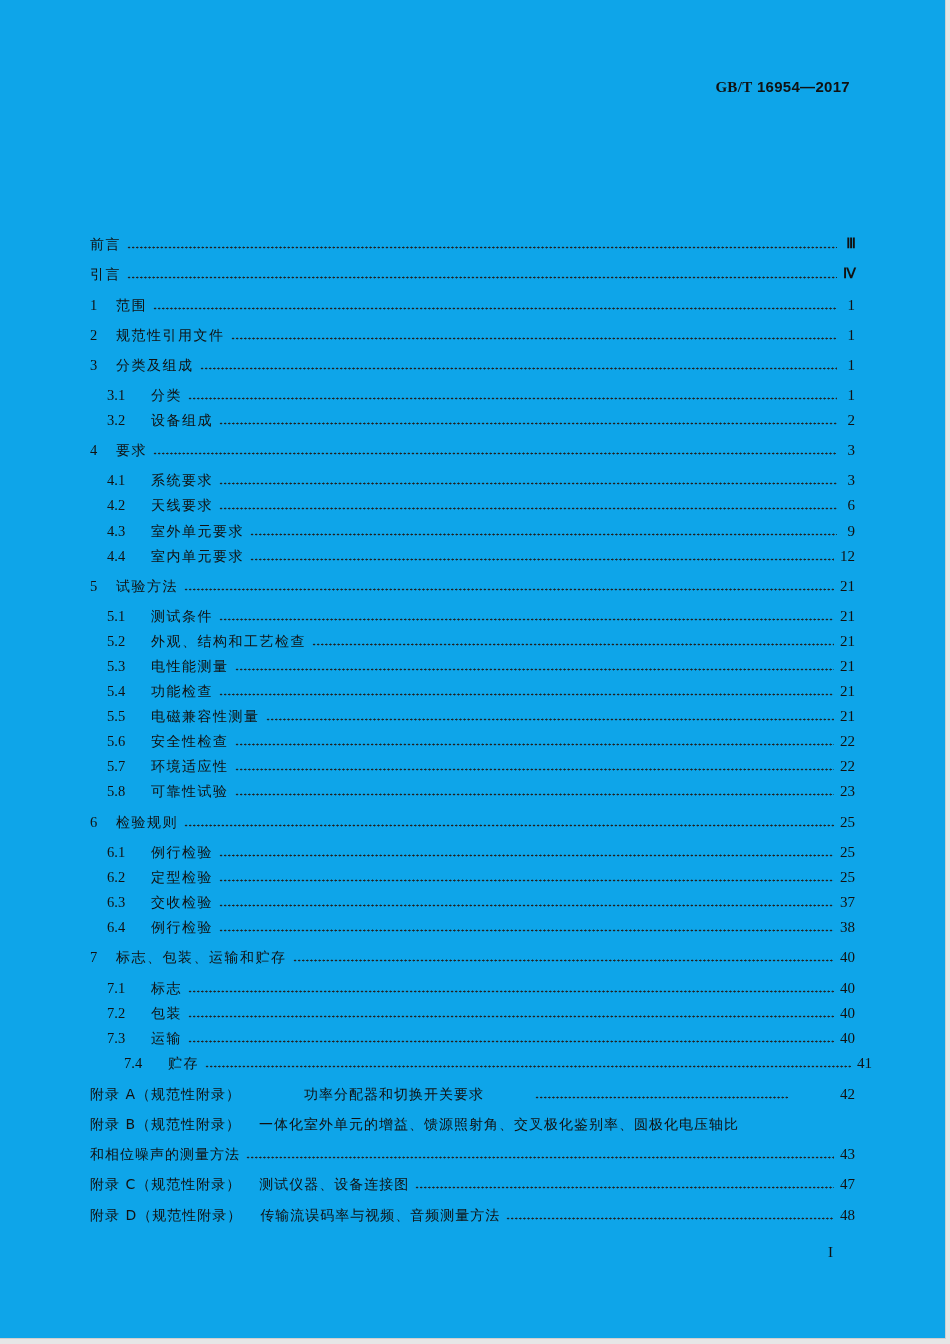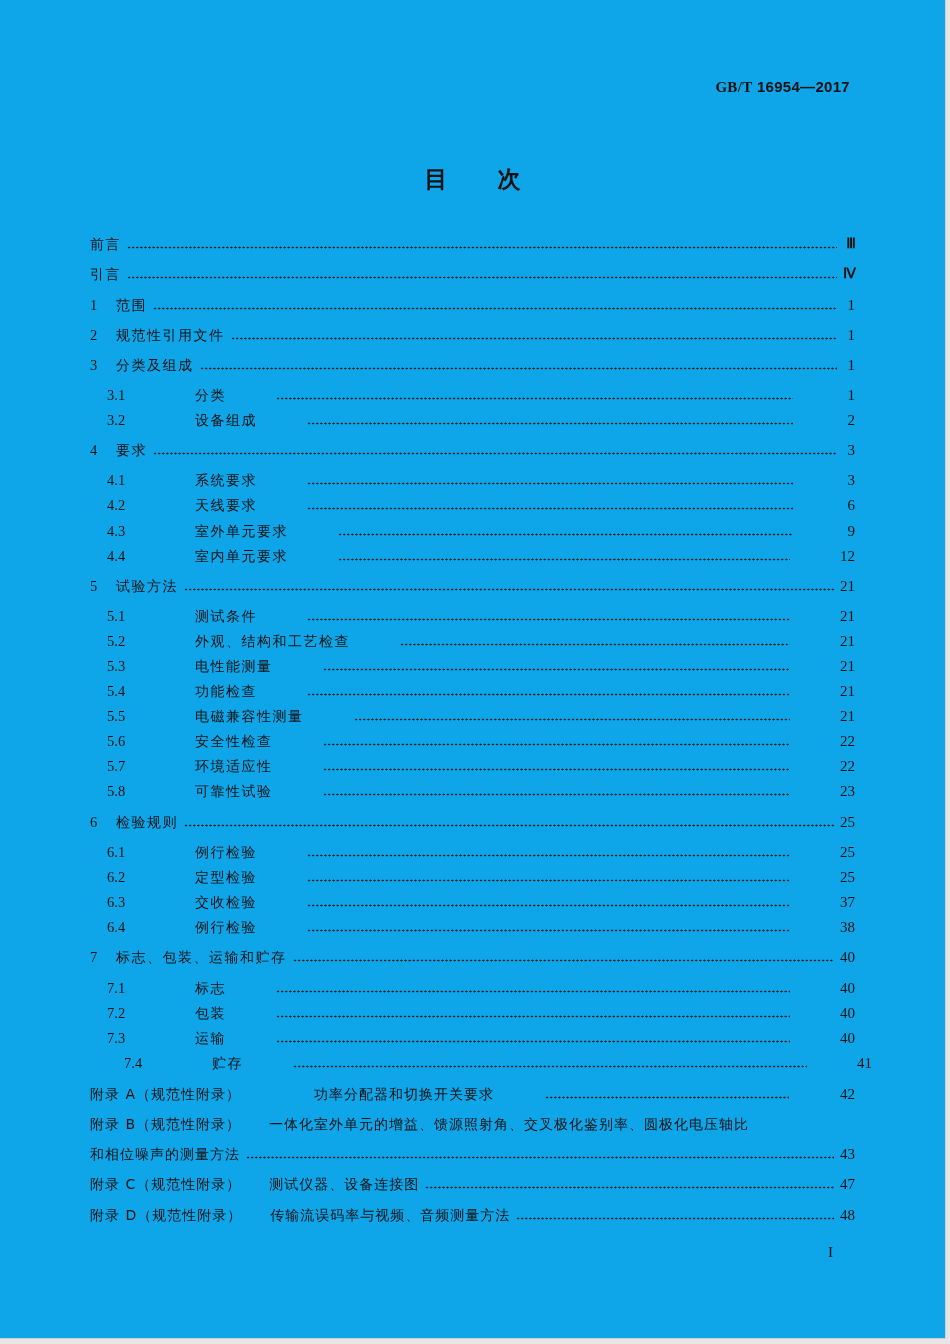--- a/index.html
+++ b/index.html
@@ -33,55 +33,54 @@
     .toc { position: absolute; left: 90px; width: 765px; top: 0; }
     .row {
       position: absolute; left: 0; width: 765px; height: 22px;
       display: flex; align-items: flex-end;
       font-size: 14.5px; line-height: 20px;
     }
     .row .num {
       display: inline-block; width: 26px;
       font-family: "Liberation Serif", serif;
     }
-    .row.l2 { left: 17px; width: 748px; gap: 44px; }
+    .row.l2 { left: 17px; width: 748px; }
     .row.l2 .num { width: 44px; }
     .row .label {
       white-space: nowrap; letter-spacing: 1.5px;
       font-family: "DejaVu Sans", sans-serif; font-size: 14px;
     }
     .row .dots {
       flex: 1; margin: 0 6px 5px 6px; height: 3px;
       background-image: radial-gradient(circle, #222 0.9px, transparent 1.1px);
       background-size: 4.1px 3px; background-repeat: repeat-x;
       background-position: left center;
     }
     .row .page-no {
       font-family: "Liberation Serif", serif; font-size: 15px;
       min-width: 12px; text-align: right;
     }
     .row .page-no.roman { font-weight: bold; font-size: 14px; letter-spacing: -1px; }
     .row .annex-tag { font-family: "DejaVu Sans", sans-serif; font-size: 14px; letter-spacing: 1px; white-space: nowrap; }
-    .row .annex-title { font-family: "DejaVu Sans", sans-serif; font-size: 14px; letter-spacing: 1px; white-space: nowrap; margin-left: 28px; }
+    .row .annex-title { font-family: "DejaVu Sans", sans-serif; font-size: 14px; letter-spacing: 1px; white-space: nowrap; margin-left: 18px; }
     .row.cont { left: 0; }
     .folio {
       position: absolute; right: 112px; top: 1244px;
       font-family: "Liberation Serif", serif; font-size: 15px;
     }
   </style>
 </head>
 <body>
 
 <div class="page">
   <div class="std-code">
     <span class="gb">GB/T</span>
     <span>16954—2017</span>
   </div>
 
-  <div class="title">目次</div>
 
   <div class="toc" id="toc">
       <div class="row" style="top: 232px;">
         <span class="label">前言</span>
         <span class="dots"></span>
         <span class="page-no roman">Ⅲ</span>
       </div>
       <div class="row" style="top: 262px;">
         <span class="label">引言</span>
         <span class="dots"></span>

